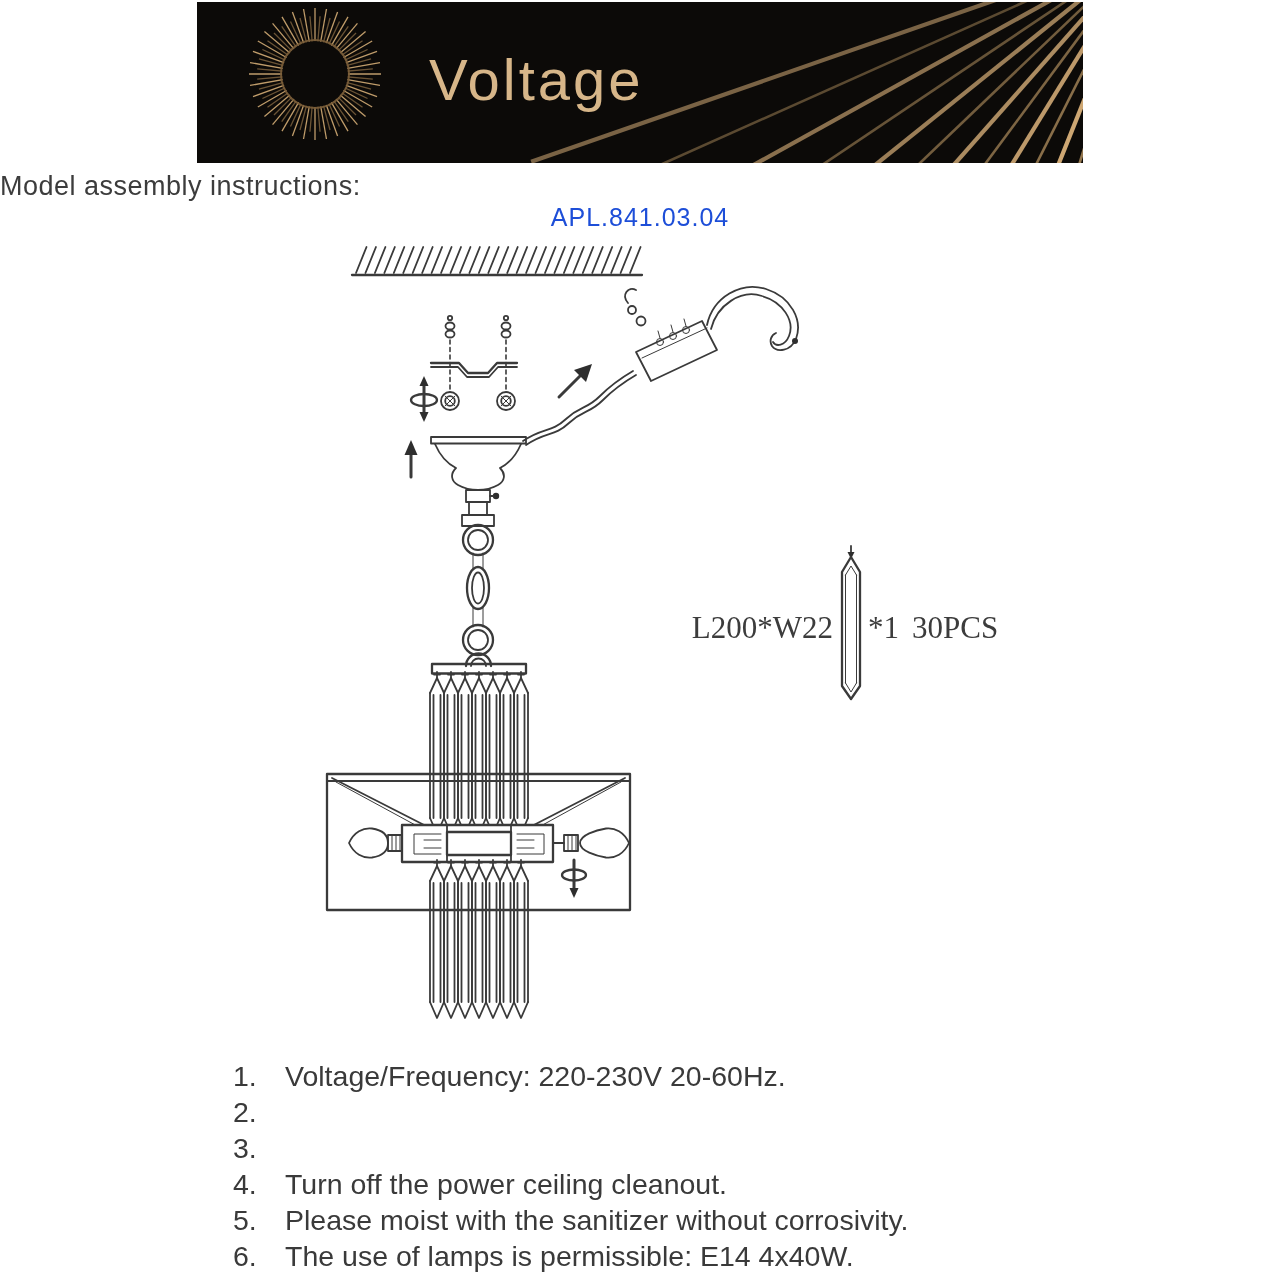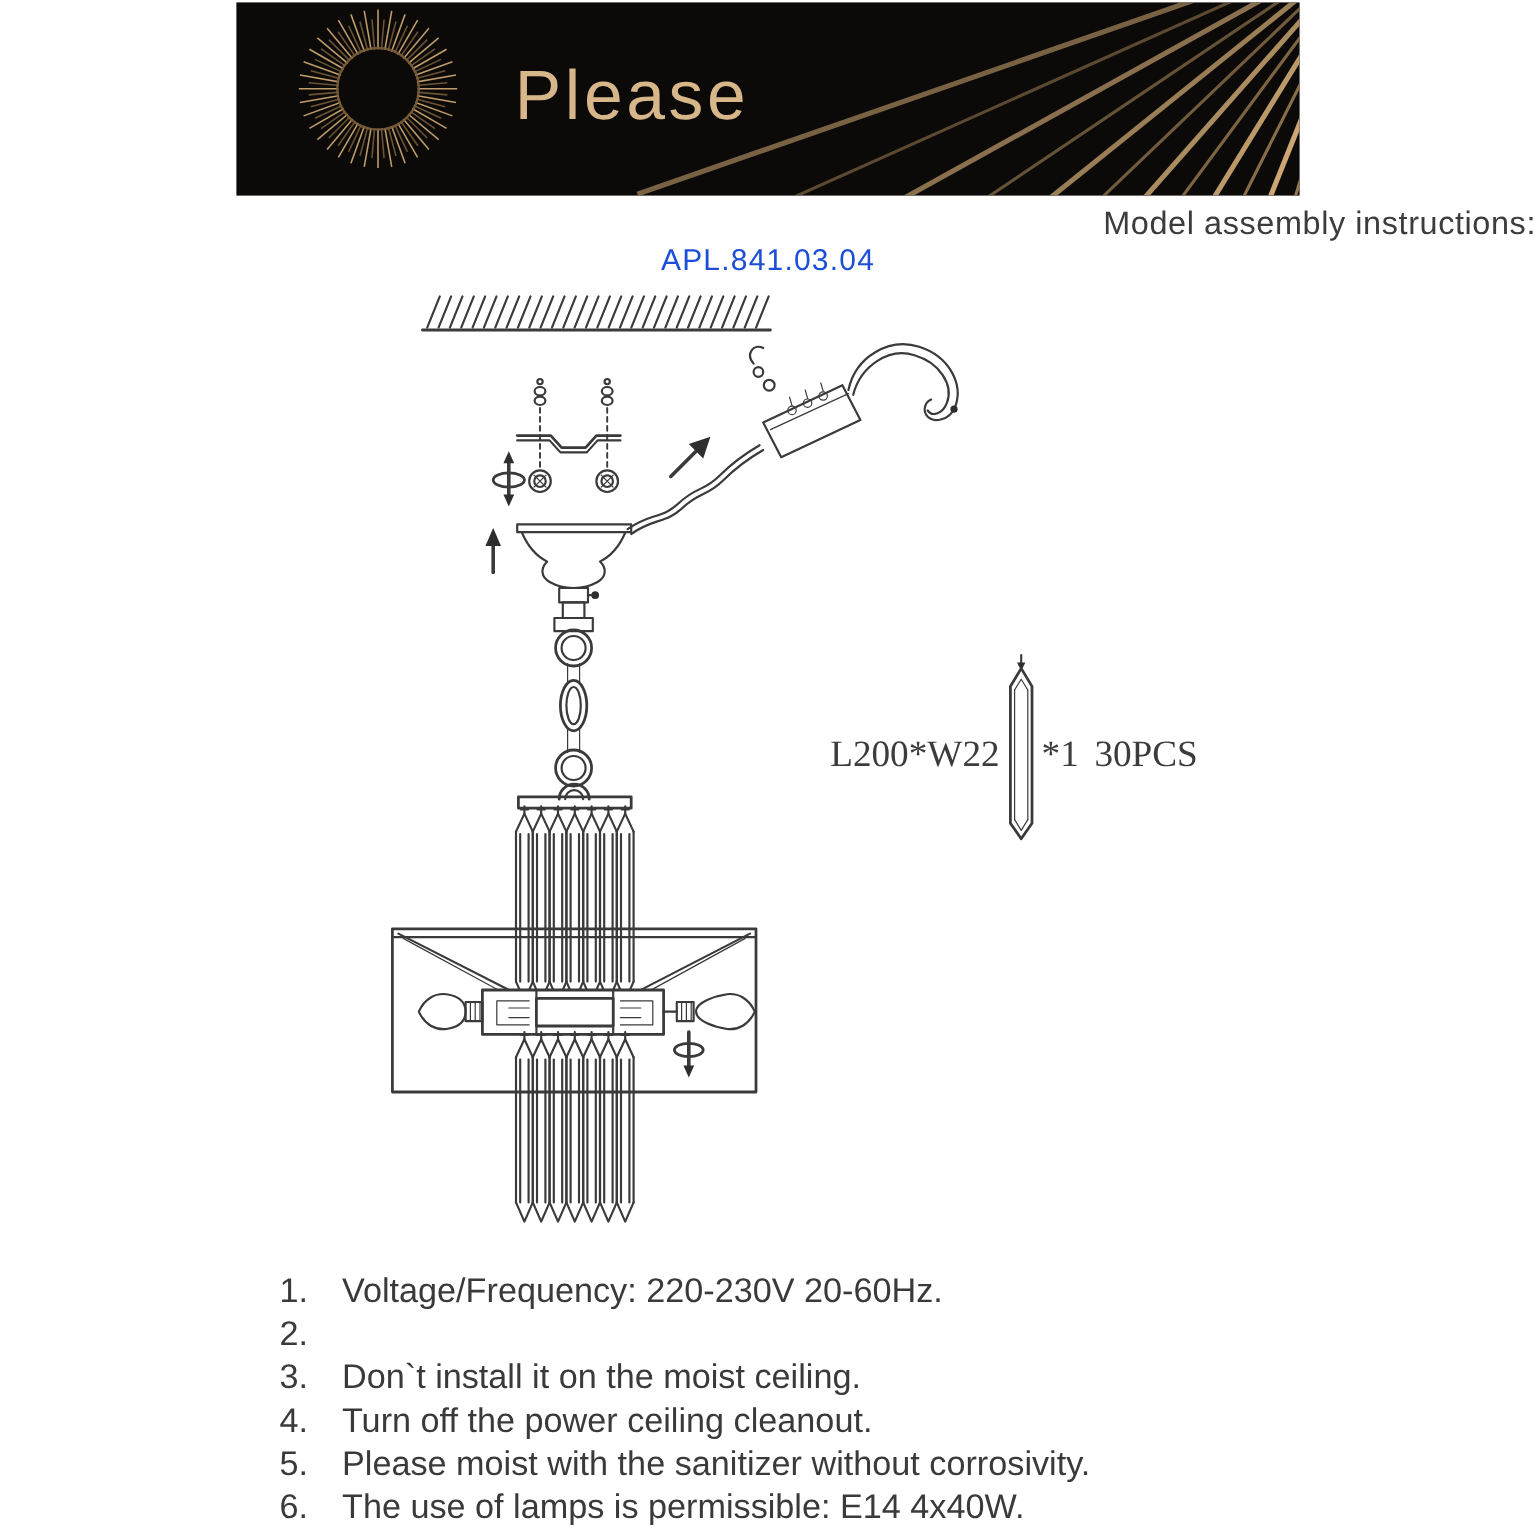--- a/index.html
+++ b/index.html
@@ -13,21 +13,21 @@
     background:#0c0a08;overflow:hidden;
   }
   .banner svg{position:absolute;left:0;top:0;}
   .brand{
     position:absolute;left:232px;top:44px;
     font-size:58px;letter-spacing:3px;color:#d7b689;font-weight:400;
     font-family:"Liberation Sans",sans-serif;
   }
   
   .title{
-    position:absolute;top:171px;left:0;width:100%;text-align:right;
+    position:absolute;top:171px;left:0;width:100%;text-align:left;
     font-size:27px;color:#3c3c3c;letter-spacing:0.5px;
   }
   .model{
     position:absolute;top:203px;left:0;width:100%;text-align:center;
     font-size:25px;color:#1d4ed8;letter-spacing:1px;
   }
   
   #diagram{position:absolute;left:280px;top:235px;}
   #diagram path,#diagram line,#diagram rect,#diagram circle,
   #diagram ellipse,#diagram polyline,#diagram polygon{
@@ -142,21 +142,21 @@
         <line x1="948" y1="-54" x2="561.3651886116282" y2="468.50695940119135" stroke="#9a7c52" stroke-width="2.6" opacity="0.8"></line>
         <line x1="948" y1="-54" x2="518.1472875396262" y2="433.5721952597986" stroke="#dfb57d" stroke-width="4.2" opacity="0.76"></line>
         <line x1="948" y1="-54" x2="478.0713551587806" y2="395.07356719995784" stroke="#9a7c52" stroke-width="2.6" opacity="0.72"></line>
         <line x1="948" y1="-54" x2="441.4303227945419" y2="353.2924773868994" stroke="#dfb57d" stroke-width="4.2" opacity="0.6799999999999999"></line>
         <line x1="948" y1="-54" x2="408.4920146880112" y2="308.5343208367987" stroke="#9a7c52" stroke-width="2.6" opacity="0.64"></line>
         <line x1="948" y1="-54" x2="379.4971903593928" y2="261.1262531601192" stroke="#dfb57d" stroke-width="4.2" opacity="0.6"></line>
         <line x1="948" y1="-54" x2="354.65778479852224" y2="211.41479924790025" stroke="#9a7c52" stroke-width="2.6" opacity="0.56"></line>
         <line x1="948" y1="-54" x2="334.1553593456373" y2="159.76332038007922" stroke="#dfb57d" stroke-width="4.2" opacity="0.52"></line>
       </g>
   </svg>
-  <div class="brand">Please</div>
+  <div class="brand">Voltage</div>
 </div>
 
 <div class="title">Model assembly instructions:</div>
 <div class="model">APL.841.03.04</div>
 
 <svg id="diagram" width="730" height="820" viewBox="280 235 730 820">
 
   <g>
     <line x1="352" y1="275" x2="642" y2="275" class="w2"></line>
     <g id="hatch">
@@ -458,21 +458,20 @@
 <div class="instructions">
   <div class="row">
     <span class="num">1.</span>
     <span class="txt">Voltage/Frequency: 220-230V 20-60Hz.</span>
   </div>
   <div class="row">
     <span class="num">2.</span>
   </div>
   <div class="row">
     <span class="num">3.</span>
-    <span class="txt">Don`t install it on the moist ceiling.</span>
   </div>
   <div class="row">
     <span class="num">4.</span>
     <span class="txt">Turn off the power ceiling cleanout.</span>
   </div>
   <div class="row">
     <span class="num">5.</span>
     <span class="txt">Please moist with the sanitizer without corrosivity.</span>
   </div>
   <div class="row">

